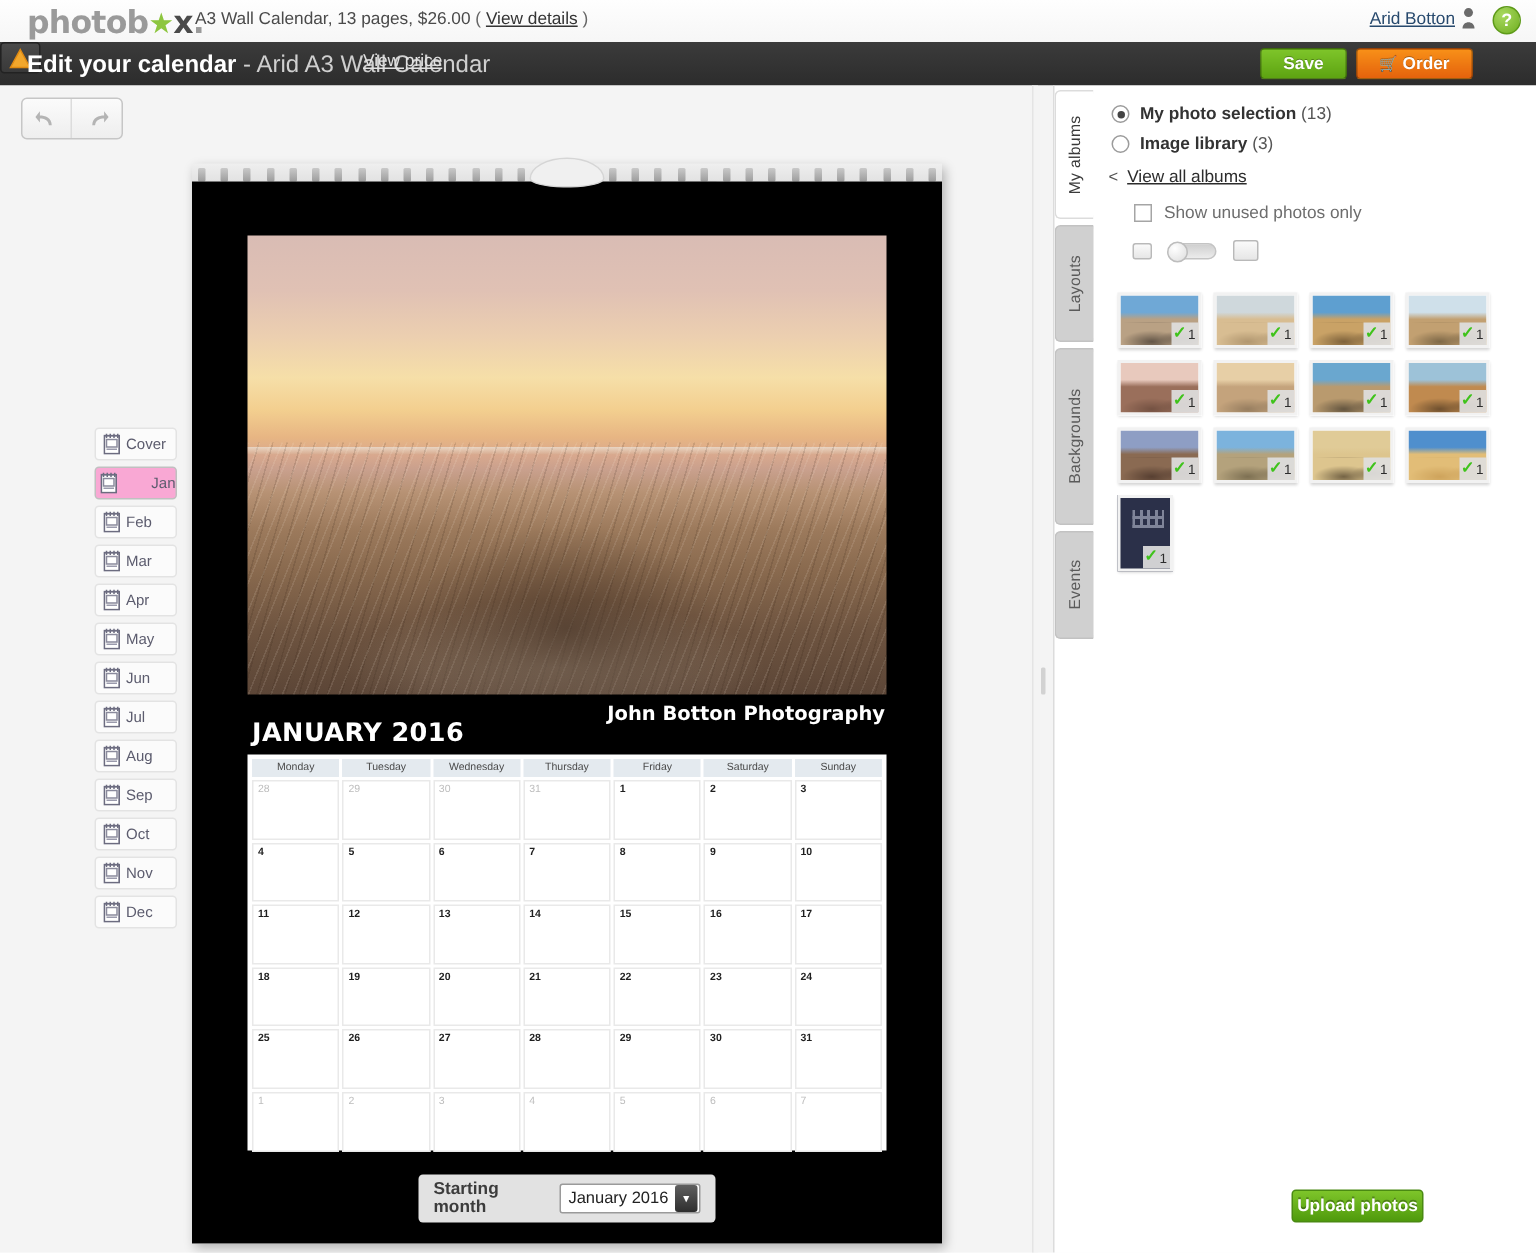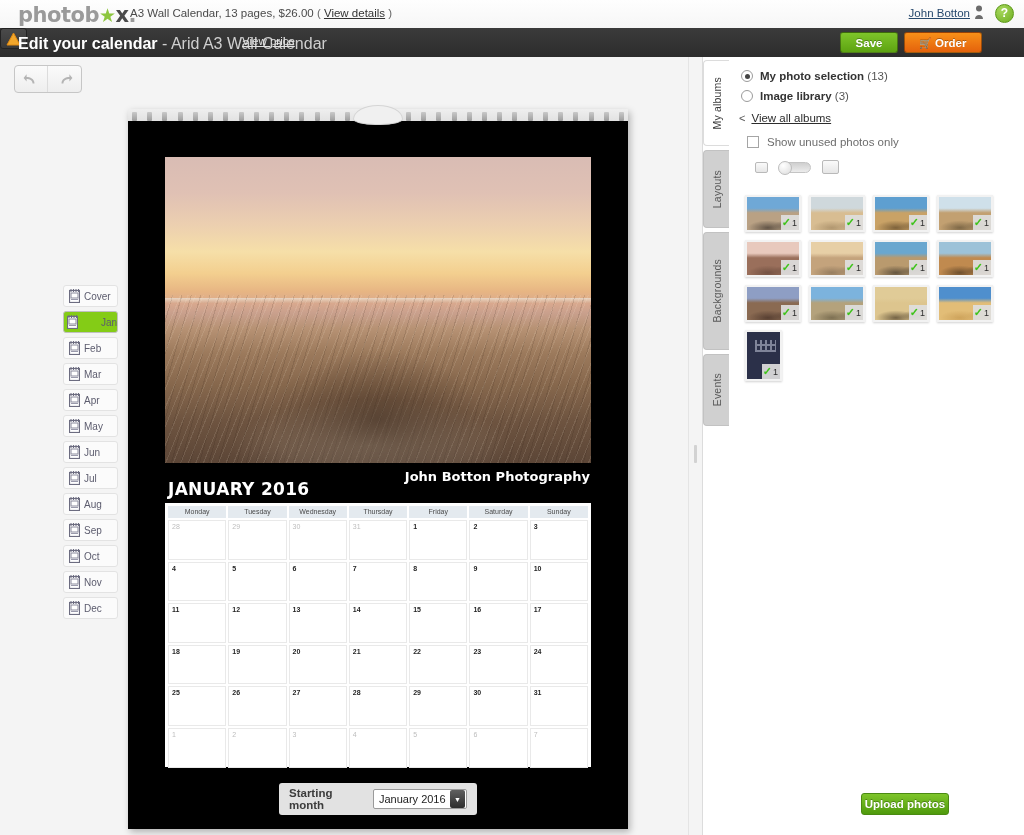--- a/index.html
+++ b/index.html
@@ -221,21 +221,21 @@
     display: flex; align-items: center; justify-content: center;
   }
 
   
   #monthnav { position: absolute; left: 63px; top: 228px; width: 55px; }
   .mn-item {
     position: relative; width: 55px; height: 22px; margin-bottom: 4px;
     border: 1px solid #e3e3e3; border-radius: 3px; background: #fbfbfb;
     display: flex; align-items: center; cursor: pointer;
   }
-  .mn-item.active { background: #84cc16; border-color: #c0c0c0; gap: 20px; }
+  .mn-item.active { background: #f9a8d4; border-color: #c0c0c0; gap: 20px; }
   .mn-item .mi-ico { width: 20px; display: flex; justify-content: center; }
   .mn-item .mi-lbl { font-size: 10px; color: #5c5c6e; }
 
   
   #splitter {
     position: absolute; left: 688px; top: 57px; width: 14px; height: 778px;
     background: #f4f4f4; border-left: 1px solid #e4e4e4;
   }
   #splitter .grip {
     position: absolute; left: 5px; top: 388px; width: 3px; height: 18px;
@@ -275,21 +275,21 @@
   }
   .radio-row .txt { font-size: 11.5px; color: #333; font-weight: bold; }
   .radio-row .txt .cnt { font-weight: normal; color: #555; }
 
   #viewall-row {
     display: flex; align-items: center; gap: 6px; margin-left: 6px; margin-top: 10px;
   }
   #viewall-row .lt { font-size: 11px; color: #555; }
   #viewall-row a { font-size: 11.5px; color: #2c2c2c; text-decoration: underline; cursor: pointer; }
 
-  #unused-row { display: flex; align-items: center; gap: 8px; margin-left: 14px; margin-top: 12px; }
+  #unused-row { display: flex; align-items: center; gap: 8px; margin-left: 23px; margin-top: 12px; }
   #unused-box { width: 12px; height: 12px; border: 1px solid #a5a5a5; background: #fff; }
   #unused-row .txt { font-size: 11.5px; color: #6d6d6d; }
 
   #sizerow { display: flex; align-items: center; gap: 11px; margin-left: 22px; margin-top: 12px; }
   .thumbico { background: linear-gradient(to bottom,#fafafa,#e6e6e6); border: 1px solid #b9b9b9; border-radius: 2px; }
   #size-small { width: 13px; height: 11px; }
   #size-large { width: 17px; height: 14px; }
   #size-slider {
     position: relative; width: 32px; height: 11px; border-radius: 6px;
     background: linear-gradient(to bottom,#cfcfcf,#ececec);
@@ -334,21 +334,21 @@
 <div id="topbar">
   <div id="logo">
     <span>photob</span><span class="star">★</span><span class="dark">x</span><span class="dot">.</span>
   </div>
   <div id="prodinfo">
     <span>A3 Wall Calendar,  13 pages, $26.00</span>
     <span class="paren">(</span>
     <a>View details</a>
     <span class="paren">)</span>
   </div>
-  <div id="username">John Botton</div>
+  <div id="username">Arid Botton</div>
   <svg id="user-icon" viewBox="0 0 10 15">
     <circle cx="5" cy="3.4" r="3" fill="#6b6b6b"></circle>
     <path d="M1 14 C1 8.5 9 8.5 9 14 Z" fill="#6b6b6b"></path>
   </svg>
   <div id="help-btn">?</div>
 </div>
 
 <div id="darkbar">
   <div id="edit-title">
     <b>Edit your calendar</b><span class="sub"> - Arid A3 Wall Calendar</span>

